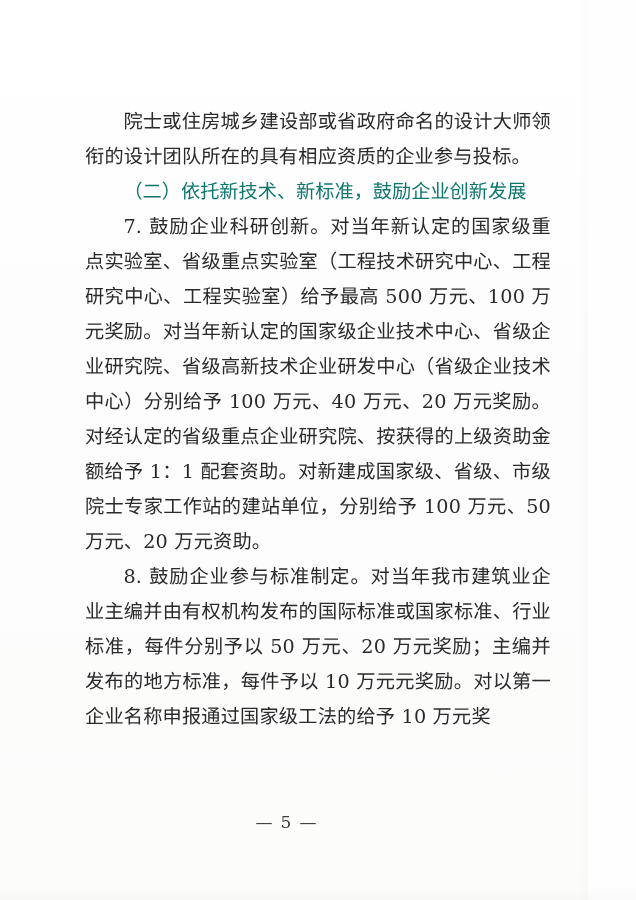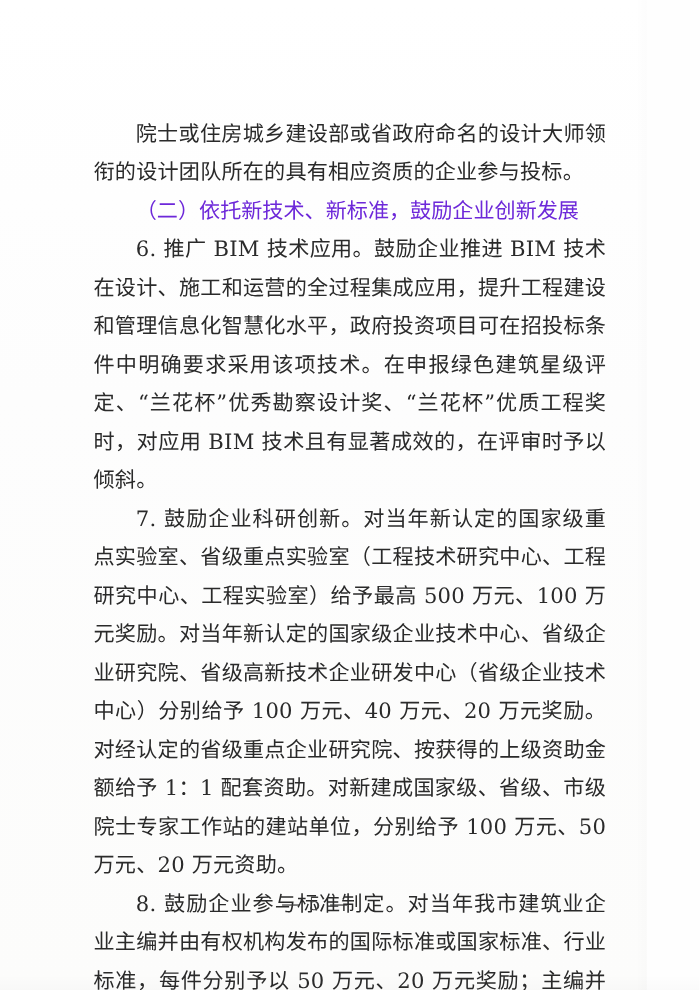--- a/index.html
+++ b/index.html
@@ -107,23 +107,22 @@
 </head>
 <body style="background: rgb(254, 254, 254);">
 
 <div class="page">
   <div class="scan-tint"></div>
 
   <div class="text-block">
 
     <p class="para indent" style="color: rgb(42, 42, 42);">院士或住房城乡建设部或省政府命名的设计大师领衔的设计团队所在的具有相应资质的企业参与投标。</p>
 
-    <p class="heading-line" style="color: #6d28d9;">（二）依托新技术、新标准，鼓励企业创新发展</p>
+    <p class="heading-line" style="color: #0f766e;">（二）依托新技术、新标准，鼓励企业创新发展</p>
 
-    <p class="para indent" style="color: rgb(42, 42, 42);">6. 推广 BIM 技术应用。鼓励企业推进 BIM 技术在设计、施工和运营的全过程集成应用，提升工程建设和管理信息化智慧化水平，政府投资项目可在招投标条件中明确要求采用该项技术。在申报绿色建筑星级评定、“兰花杯”优秀勘察设计奖、“兰花杯”优质工程奖时，对应用 BIM 技术且有显著成效的，在评审时予以倾斜。</p>
 
     <p class="para indent" style="color: rgb(42, 42, 42);">7. 鼓励企业科研创新。对当年新认定的国家级重点实验室、省级重点实验室（工程技术研究中心、工程研究中心、工程实验室）给予最高 500 万元、100 万元奖励。对当年新认定的国家级企业技术中心、省级企业研究院、省级高新技术企业研发中心（省级企业技术中心）分别给予 100 万元、40 万元、20 万元奖励。对经认定的省级重点企业研究院、按获得的上级资助金额给予 1：1 配套资助。对新建成国家级、省级、市级院士专家工作站的建站单位，分别给予 100 万元、50 万元、20 万元资助。</p>
 
     <p class="para indent" style="color: rgb(42, 42, 42);">8. 鼓励企业参与标准制定。对当年我市建筑业企业主编并由有权机构发布的国际标准或国家标准、行业标准，每件分别予以 50 万元、20 万元奖励；主编并发布的地方标准，每件予以 10 万元元奖励。对以第一企业名称申报通过国家级工法的给予 10 万元奖</p>
 
   </div>
 
   <div class="page-number">
     <span class="pn-dash">—</span><span>5</span><span class="pn-dash">—</span>
   </div>

